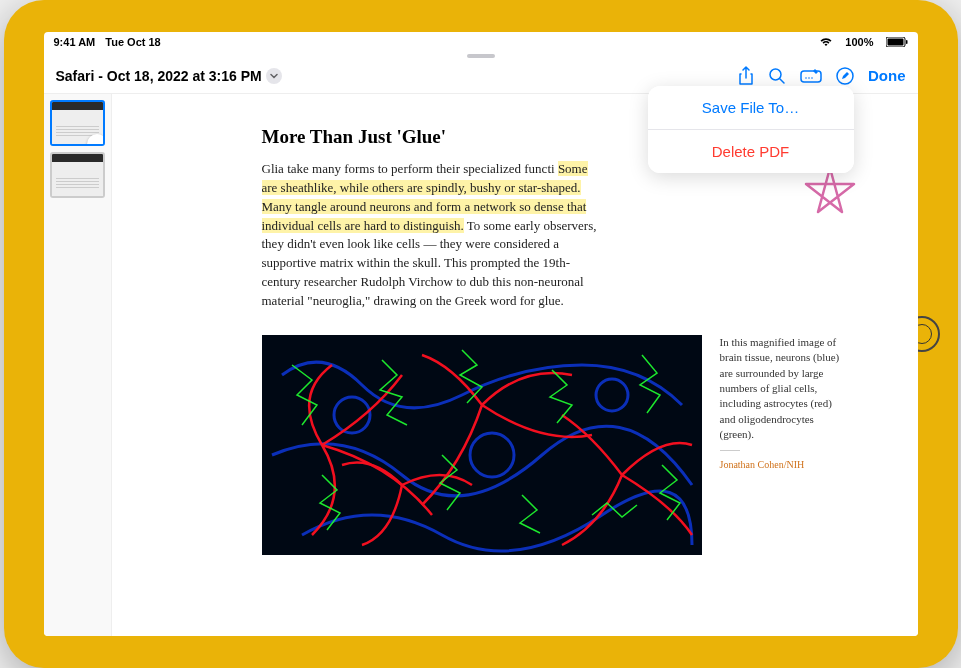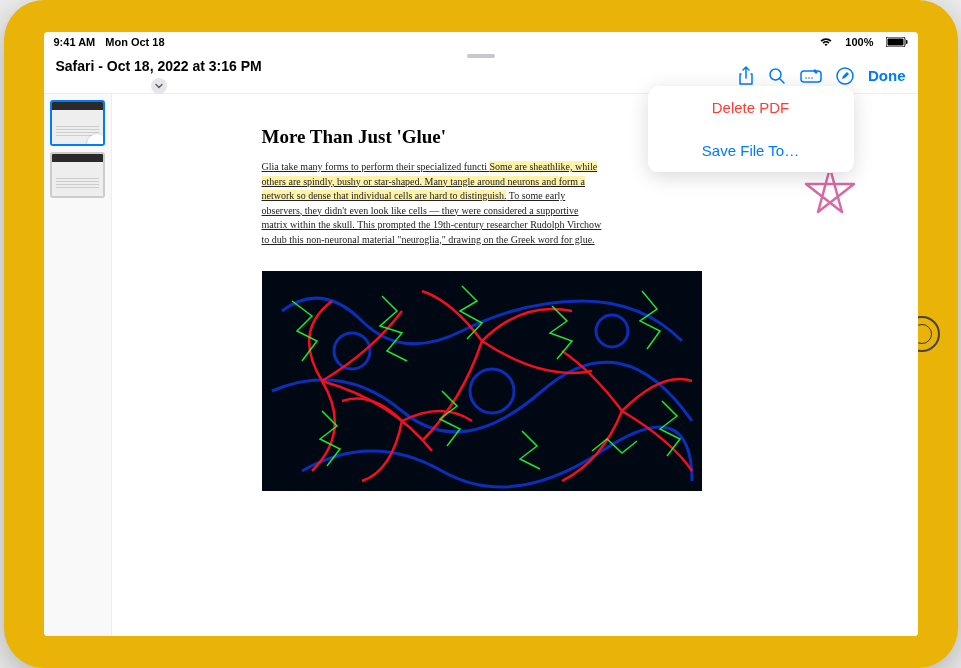--- a/index.html
+++ b/index.html
@@ -75,21 +75,20 @@
       padding: 0 12px;
       border-bottom: 1px solid #eee;
     }
     .title-area {
       display: flex;
       align-items: center;
       gap: 4px;
       font-size: 14px;
       font-weight: 600;
       color: #000;
-      flex-direction: column;
     }
     .chevron-circle {
       width: 16px;
       height: 16px;
       border-radius: 50%;
       background: #e5e5ea;
       display: flex;
       align-items: center;
       justify-content: center;
       font-size: 9px;
@@ -167,25 +166,24 @@
       overflow: hidden;
     }
     .article-title {
       font-family: Georgia, 'Times New Roman', serif;
       font-size: 19px;
       font-weight: bold;
       margin-bottom: 12px;
     }
     .article-body {
       font-family: Georgia, 'Times New Roman', serif;
-      font-size: 10px;
+      font-size: 13px;
       line-height: 1.45;
       color: #222;
       max-width: 340px;
-      text-decoration: underline;
     }
     .hl {
       background: #fef3a8;
     }
     .star-doodle {
       position: absolute;
       top: 70px;
       right: 58px;
       width: 60px;
       height: 60px;
@@ -258,21 +256,21 @@
 </head>
 <body>
 
 <div class="ipad-frame">
   <div class="home-indicator"></div>
   <div class="screen">
 
     <div class="status-bar">
       <div class="status-left">
         <span>9:41 AM</span>
-        <span>Mon Oct 18</span>
+        <span>Tue Oct 18</span>
       </div>
       <div class="status-right">
         <span class="wifi-icon">
           <svg width="14" height="10" viewBox="0 0 14 10">
               <path d="M7 9 L5.5 7.5 A2 2 0 0 1 8.5 7.5 Z M3.5 5.5 A5 5 0 0 1 10.5 5.5 L9.3 6.7 A3.3 3.3 0 0 0 4.7 6.7 Z M1.5 3.5 A8 8 0 0 1 12.5 3.5 L11.3 4.7 A6.3 6.3 0 0 0 2.7 4.7 Z" fill="#000"></path>
             </svg>
         </span>
         <span>100%</span>
         <span class="battery-icon">
           <svg width="22" height="10" viewBox="0 0 22 10">
@@ -373,23 +371,28 @@
                 <path d="M290 35 L305 50 L288 62 L310 70 L295 88"></path>
                 <path d="M380 20 L395 38 L378 50 L398 60 L385 78"></path>
                 <path d="M60 140 L75 155 L58 168 L78 178 L65 195"></path>
                 <path d="M180 120 L195 135 L178 148 L198 158 L185 175"></path>
                 <path d="M260 160 L275 175 L258 188 L278 198"></path>
                 <path d="M400 130 L415 145 L398 158 L418 168 L405 185"></path>
                 <path d="M330 180 L345 168 L360 182 L375 170"></path>
               </g>
             </svg>
           </div>
+          <div class="caption">
+            <span>In this magnified image of brain tissue, neurons (blue) are surrounded by large numbers of glial cells, including astrocytes (red) and oligodendrocytes (green).</span>
+            <hr>
+            <span class="credit">Jonathan Cohen/NIH</span>
+          </div>
         </div>
       </div>
     </div>
 
     <div class="popover">
+      <div class="popover-item save">Save File To…</div>
       <div class="popover-item delete">Delete PDF</div>
-      <div class="popover-item save">Save File To…</div>
     </div>
 
   </div>
 </div>
 
 </body></html>

